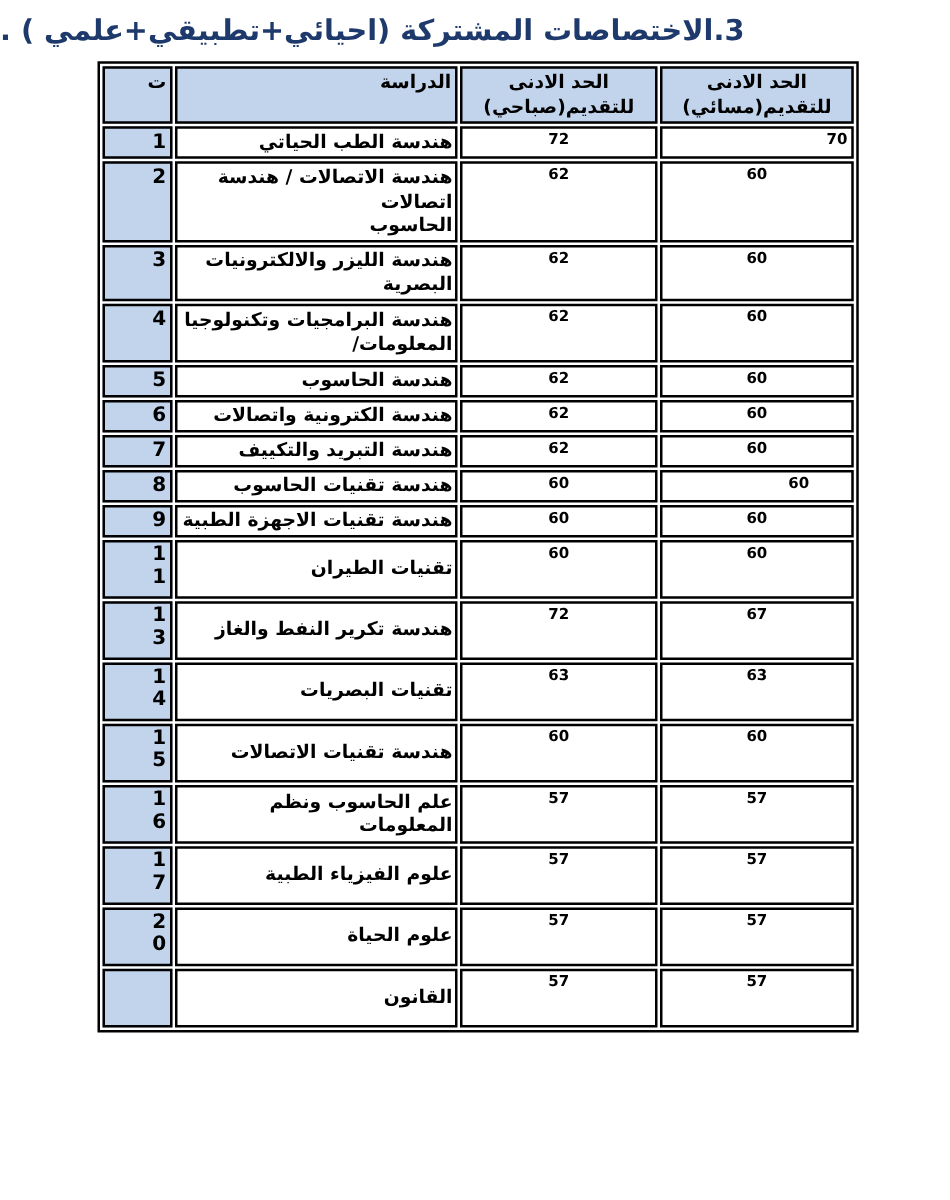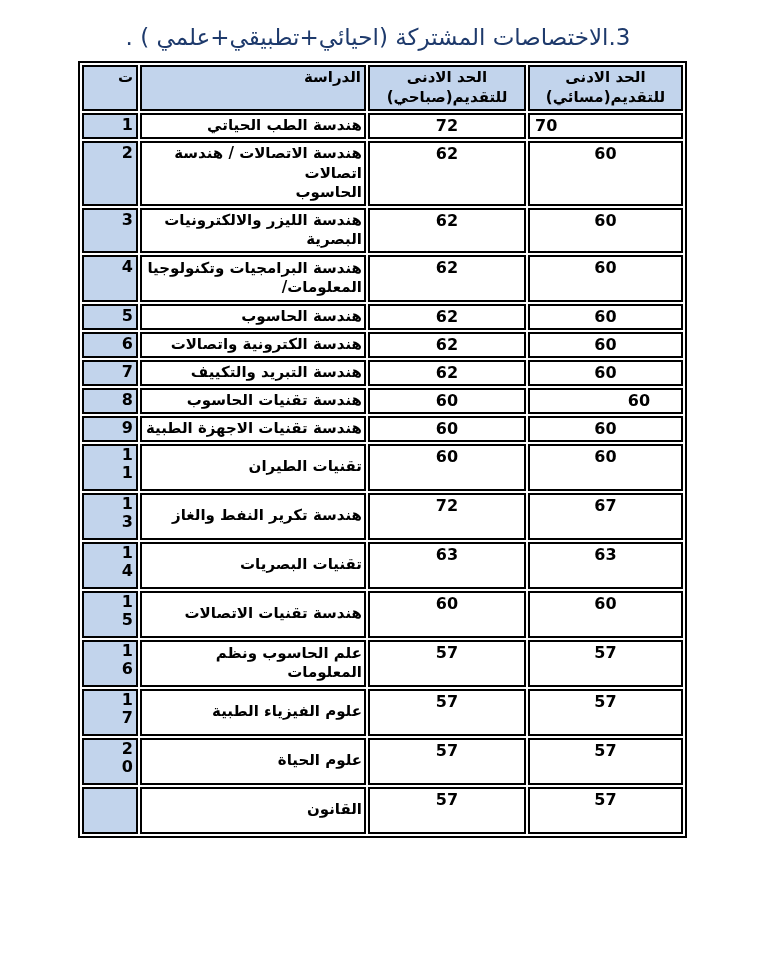--- a/index.html
+++ b/index.html
@@ -2,23 +2,23 @@
 <html lang="ar"><head>
 <meta charset="utf-8">
 <style>
   html,body{margin:0;padding:0;}
   body{
     width:760px;height:960px;background:#ffffff;overflow:hidden;
     font-family:"DejaVu Sans", sans-serif;
   }
   .page{width:760px;height:960px;position:relative;}
   .doc-title{
-    direction:rtl;text-align:center;
-    margin:24px 4px 11px 0;
-    font-size:23px;font-weight:normal;color:#1e3a6c;
+    direction:rtl;text-align:left;
+    margin:12px 4px 11px 0;
+    font-size:23px;font-weight:bold;color:#1e3a6c;
     letter-spacing:0px;white-space:nowrap;
   }
   table.spec-table{
     margin-left:78px;
     width:605px;
     table-layout:fixed;
     border-collapse:separate;
     border-spacing:2px;
     border:2px solid #000;
     background:#ffffff;
@@ -48,23 +48,23 @@
     display:inline-block;width:12px;
     word-break:break-all;line-height:1.15;text-align:right;
   }
   td.c-study{
     direction:rtl;text-align:right;vertical-align:middle;
     font-size:15px;line-height:1.3;white-space:pre-line;
     padding:1px 2px 1px 1px;
   }
   td.c-val{
     text-align:center;vertical-align:top;
-    font-size:16px;line-height:1.2;
+    font-size:12px;line-height:1.2;
   }
-  td.c-val.v-left{text-align:left;padding-left:5px;}
+  td.c-val.v-left{text-align:right;padding-left:21px;}
   td.c-val.v-shift{padding-left:70px;}
 </style>
 </head>
 <body>
 
 <div class="page">
 
   <div class="doc-title">3.الاختصاصات المشتركة (احيائي+تطبيقي+علمي ) .</div>
 
   <table class="spec-table">

